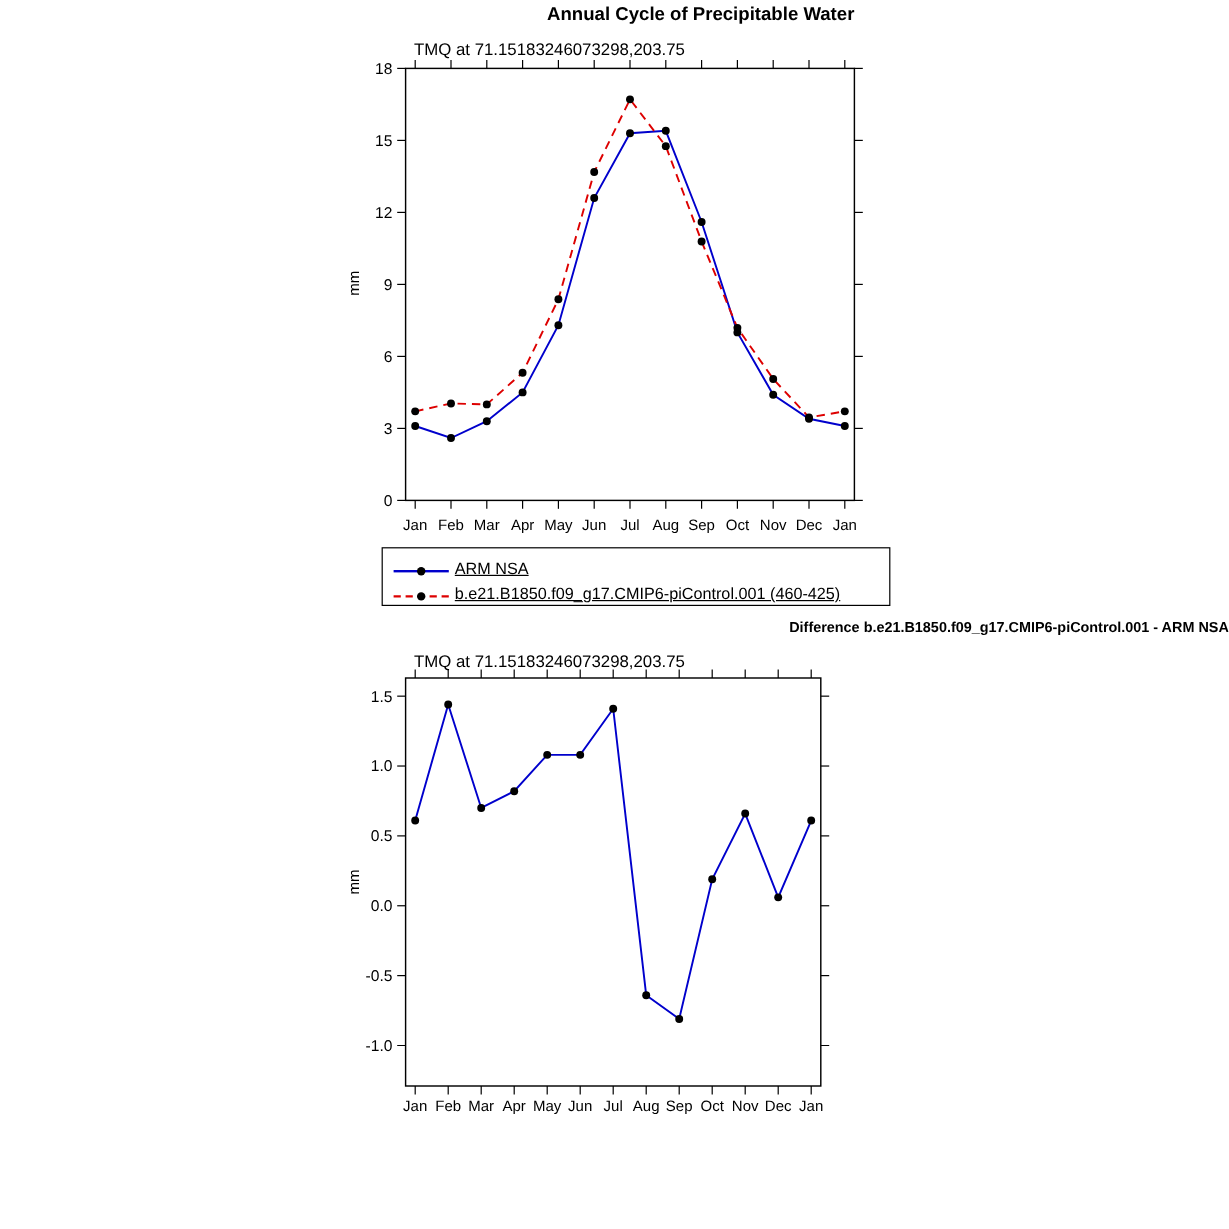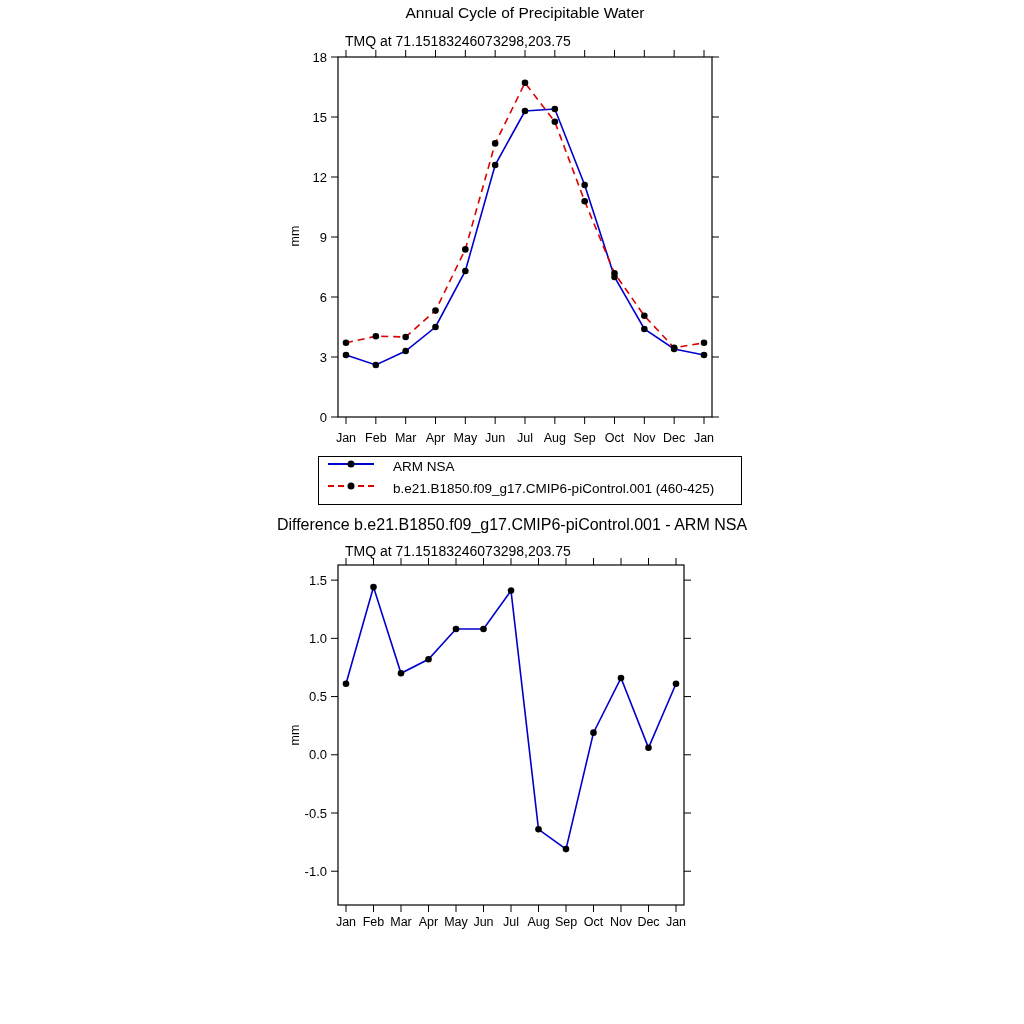--- a/index.html
+++ b/index.html
@@ -1,24 +1,24 @@
 <!DOCTYPE html>
 <html><head>
 <meta charset="utf-8">
 <style>
   html,body{margin:0;padding:0;background:#ffffff;}
   body{font-family:"Liberation Sans", sans-serif;color:#000;}
   .page{position:relative;width:1024px;height:1024px;background:#ffffff;overflow:hidden;}
   .abs{position:absolute;}
-  .chart-title{font-weight:normal;font-size:15.5px;text-align:center;white-space:nowrap;}
+  .chart-title{font-weight:bold;font-size:15.5px;text-align:right;white-space:nowrap;}
   .chart-subtitle{font-size:14px;white-space:nowrap;}
   .y-axis-label{font-size:12.5px;transform:rotate(-90deg);transform-origin:center center;width:22px;text-align:center;}
   .charts-canvas{position:absolute;left:0;top:0;}
   .legend{position:absolute;border:1px solid #000;background:#fff;display:flex;flex-direction:column;justify-content:space-evenly;padding:2px 6px 2px 9px;box-sizing:border-box;}
-  .legend-row{display:flex;align-items:flex-start;gap:19px;height:22px;}
+  .legend-row{display:flex;align-items:flex-end;gap:5px;height:22px;text-decoration:underline;}
   .sample{position:relative;width:46px;height:10px;flex:0 0 46px;}
   .sample .line{position:absolute;left:0;right:0;top:50%;border-top:2px solid #000;margin-top:-1px;}
   .sample .dot{position:absolute;left:50%;top:50%;width:7px;height:7px;background:#000;border-radius:50%;transform:translate(-50%,-50%);}
   .legend-label{font-size:13.5px;white-space:nowrap;}
 </style>
 </head>
 <body>
 
 <div class="page">
 
@@ -204,17 +204,17 @@
     </div>
     <div class="legend-row">
       <span class="sample">
         <span class="line" style="border-top-color: rgb(221, 0, 0); border-top-style: dashed;"></span>
         <span class="dot"></span>
       </span>
       <span class="legend-label">b.e21.B1850.f09_g17.CMIP6-piControl.001 (460-425)</span>
     </div>
   </div>
 
-  <div class="abs chart-title" style="left:0;top:516px;width:1024px;font-size:16px;">Difference b.e21.B1850.f09_g17.CMIP6-piControl.001 - ARM NSA</div>
+  <div class="abs chart-title" style="left:0;top:516px;width:1024px;font-size:12px;">Difference b.e21.B1850.f09_g17.CMIP6-piControl.001 - ARM NSA</div>
   <div class="abs chart-subtitle" style="left:345px;top:543px;">TMQ at 71.15183246073298,203.75</div>
   <div class="abs y-axis-label" style="left:284px;top:728px;">mm</div>
 
 </div>
 
 </body></html>

